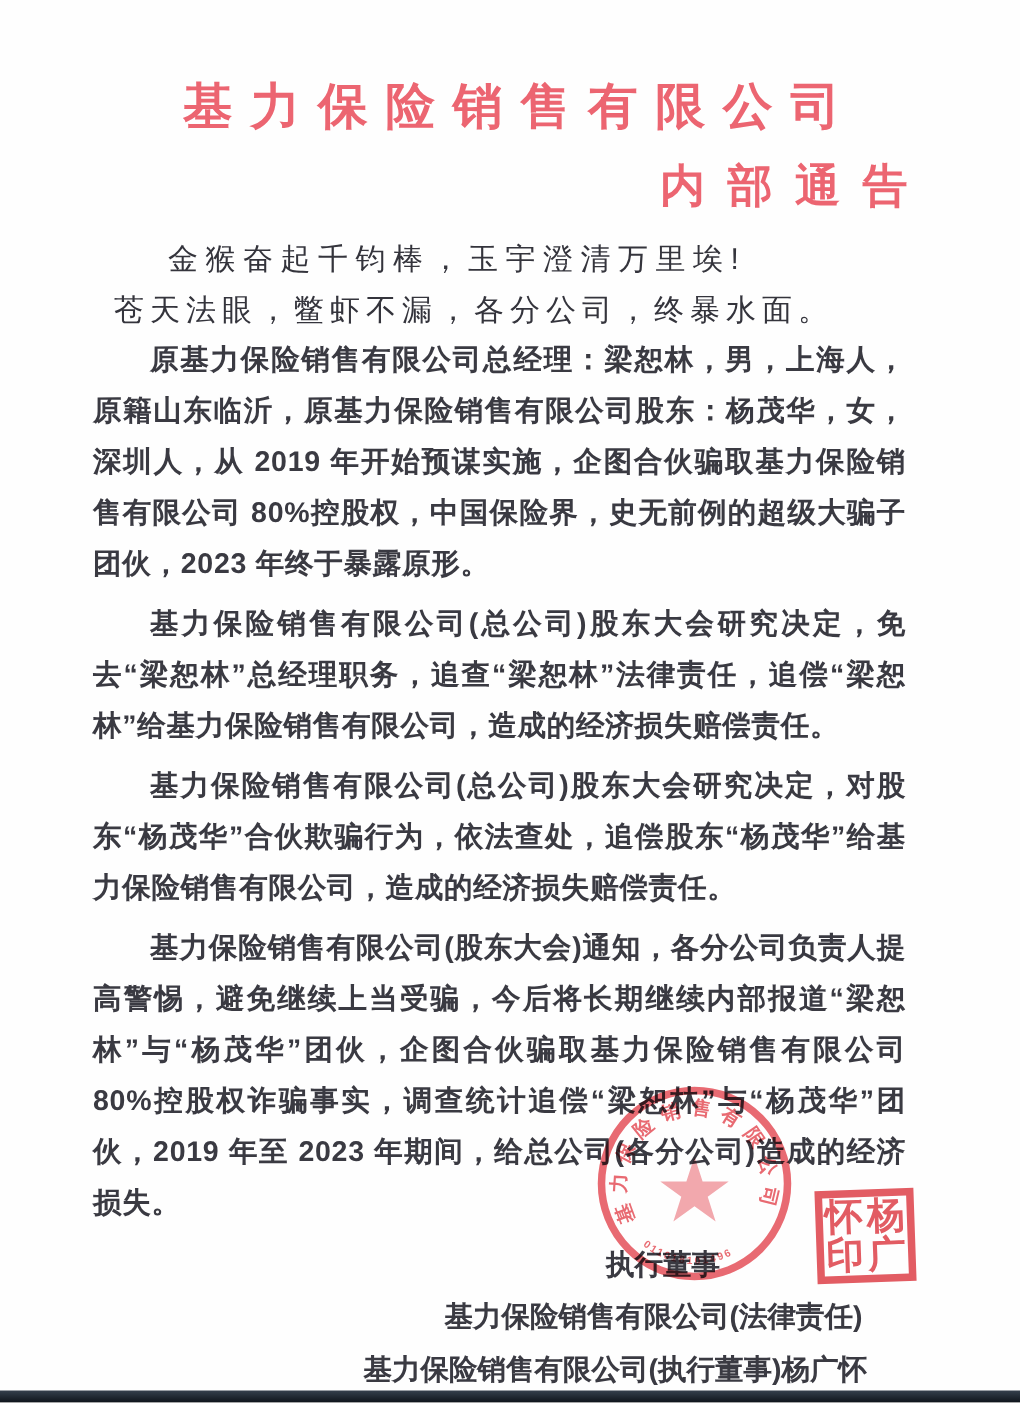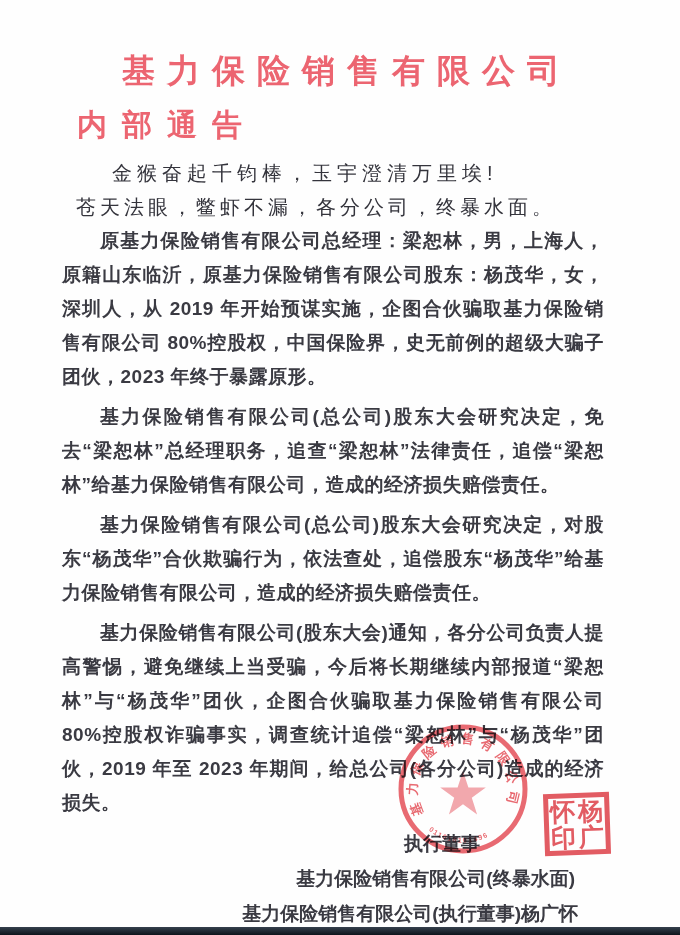--- a/index.html
+++ b/index.html
@@ -20,21 +20,21 @@
     font-size:33px;
     line-height:42px;
     font-weight:bold;
     color:#ec6571;
     letter-spacing:12px;
     text-indent:12px;
     white-space:nowrap;
   }
   .doc-subtitle{
     margin:0 0 12px 0;
-    text-align:left;
+    text-align:right;
     font-size:30px;
     line-height:38px;
     font-weight:bold;
     color:#ec6571;
     letter-spacing:15px;
     text-indent:15px;
     white-space:nowrap;
   }
   .slogan{
     margin:0;
@@ -117,21 +117,21 @@
   <p class="slogan slogan-1">金猴奋起千钧棒，玉宇澄清万里埃!</p>
   <p class="slogan slogan-2">苍天法眼，鳖虾不漏，各分公司，终暴水面。</p>
 
   <p class="para">原基力保险销售有限公司总经理：梁恕林，男，上海人，原籍山东临沂，原基力保险销售有限公司股东：杨茂华，女，深圳人，从 2019 年开始预谋实施，企图合伙骗取基力保险销售有限公司 80%控股权，中国保险界，史无前例的超级大骗子团伙，2023 年终于暴露原形。</p>
   <p class="para">基力保险销售有限公司(总公司)股东大会研究决定，免去“梁恕林”总经理职务，追查“梁恕林”法律责任，追偿“梁恕林”给基力保险销售有限公司，造成的经济损失赔偿责任。</p>
   <p class="para">基力保险销售有限公司(总公司)股东大会研究决定，对股东“杨茂华”合伙欺骗行为，依法查处，追偿股东“杨茂华”给基力保险销售有限公司，造成的经济损失赔偿责任。</p>
   <p class="para">基力保险销售有限公司(股东大会)通知，各分公司负责人提高警惕，避免继续上当受骗，今后将长期继续内部报道“梁恕林”与“杨茂华”团伙，企图合伙骗取基力保险销售有限公司 80%控股权诈骗事实，调查统计追偿“梁恕林”与“杨茂华”团伙，2019 年至 2023 年期间，给总公司(各分公司)造成的经济损失。</p>
 
   <div class="closing">
     <div class="c-notice">执行董事</div>
-    <div class="c-org1">基力保险销售有限公司(终暴水面)</div>
+    <div class="c-org1">基力保险销售有限公司(法律责任)</div>
     <div class="c-org2">基力保险销售有限公司(执行董事)杨广怀</div>
   </div>
 
   <svg class="seal-round" viewBox="-75 -75 150 150" xmlns="http://www.w3.org/2000/svg">
     <defs>
       <path id="ringTop" d="M -38 26 A 46 46 0 1 1 38 26" fill="none"></path>
       <path id="ringBottom" d="M -36 40 A 54 54 0 0 0 36 40" fill="none"></path>
     </defs>
     <circle cx="0" cy="0" r="62" fill="none" stroke="#e4454e" stroke-width="5"></circle>
     <polygon transform="translate(0,6)" fill="#f0939a" points="0,-24 5.4,-7.4 22.8,-7.4 8.8,2.8 14.1,19.4 0,9.2 -14.1,19.4 -8.8,2.8 -22.8,-7.4 -5.4,-7.4"></polygon>

